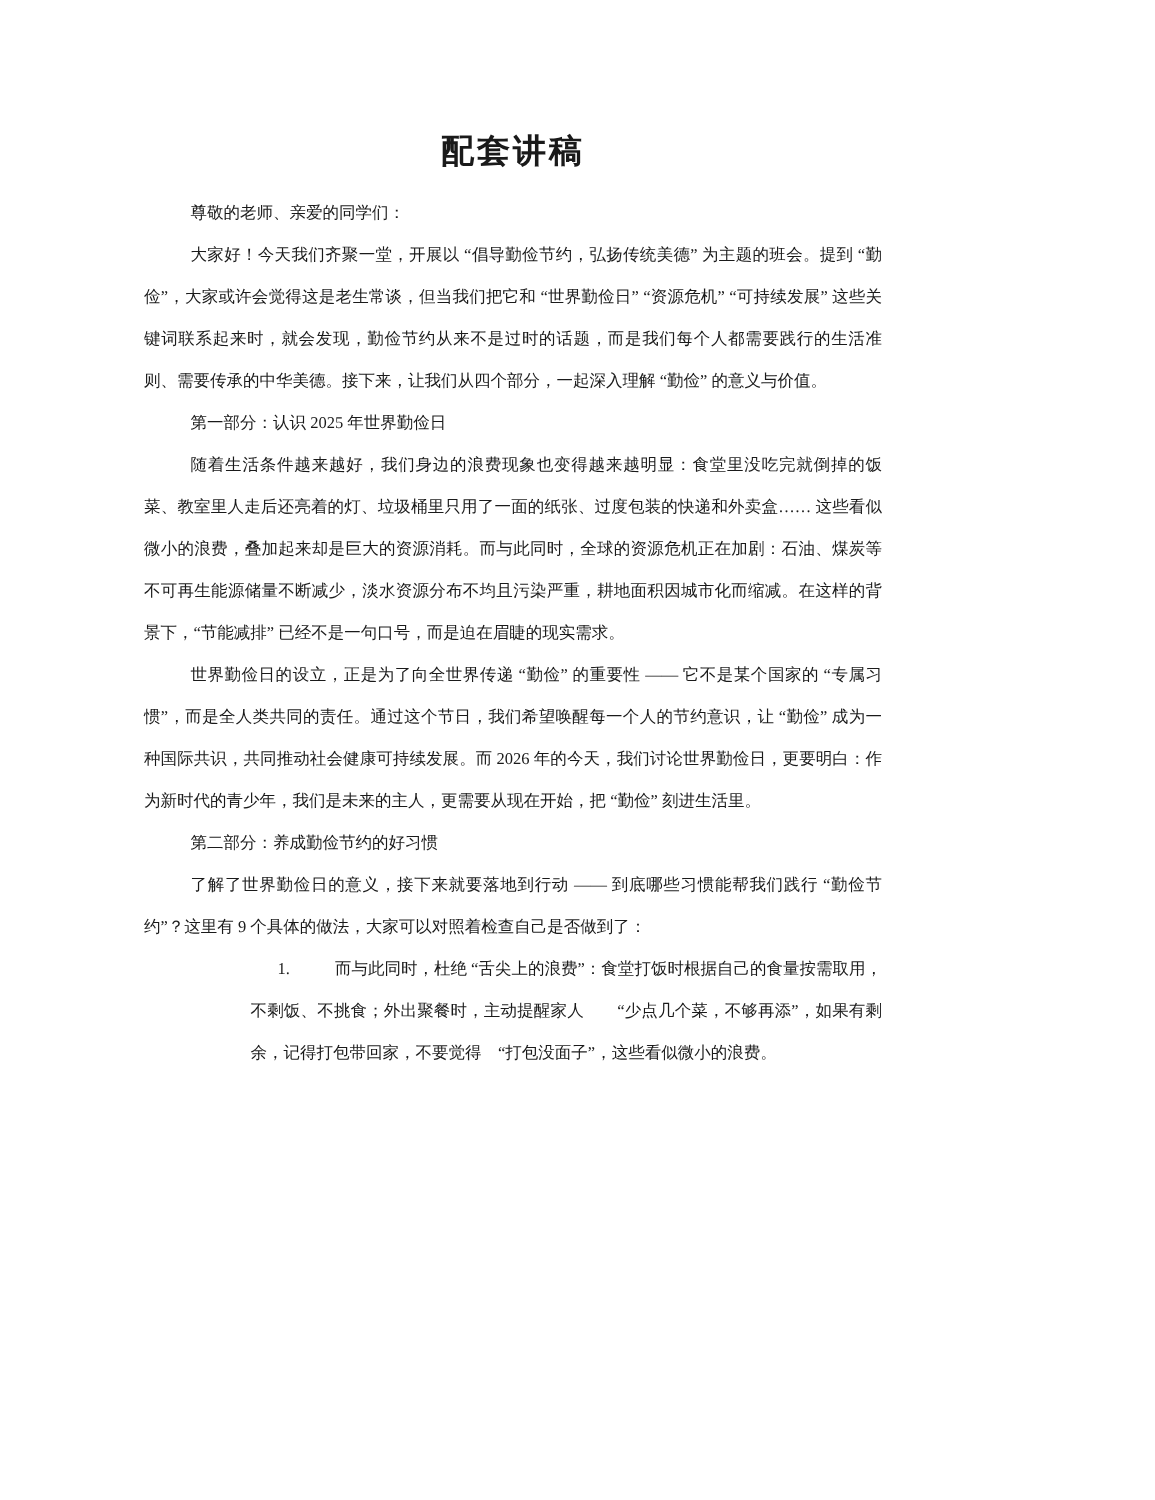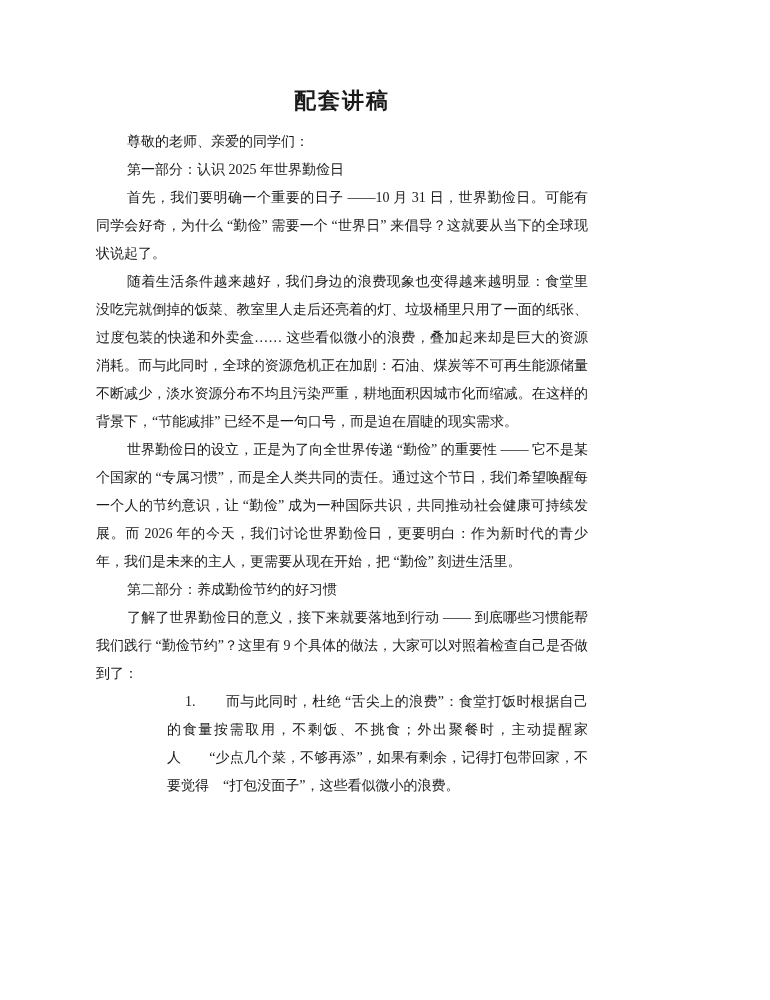--- a/index.html
+++ b/index.html
@@ -24,21 +24,21 @@
   }
   .doc-title {
     text-align: center;
     font-weight: 700;
     font-size: 22px;
     line-height: 34px;
     letter-spacing: 2px;
     margin: 0 0 10px 0;
   }
   .doc-body {
-    font-size: 14px;
+    font-size: 11px;
     line-height: 28px;
   }
   .para {
     text-align: justify;
     text-indent: 31px;
     margin: 0;
   }
   .para.heading {
     font-weight: 700;
   }
@@ -53,21 +53,21 @@
     font-weight: 400;
   }
 </style>
 </head>
 <body>
 
 <div class="page">
   <h1 class="doc-title">配套讲稿</h1>
   <div class="doc-body">
       <p class="para paragraph"><span>尊敬的老师、亲爱的同学们：</span></p>
+      <p class="para paragraph"><span>大家好！今天我们齐聚一堂，开展以 “倡导勤俭节约，弘扬传统美德” 为主题的班会。提到 “勤俭”，大家或许会觉得这是老生常谈，但当我们把它和 “世界勤俭日” “资源危机” “可持续发展” 这些关键词联系起来时，就会发现，勤俭节约从来不是过时的话题，而是我们每个人都需要践行的生活准则、需要传承的中华美德。接下来，让我们从四个部分，一起深入理解 “勤俭” 的意义与价值。</span></p>
       <p class="para heading"><span class="bold">第一部分：认识 2025 年世界勤俭日</span></p>
-      <p class="para paragraph"><span>首先，我们要明确一个重要的日子 ——</span><span class="bold">10 月 31 日，世界勤俭日</span><span>。可能有同学会好奇，为什么 “勤俭” 需要一个 “世界日” 来倡导？这就要从当下的全球现状说起了。</span></p>
       <p class="para paragraph"><span>随着生活条件越来越好，我们身边的浪费现象也变得越来越明显：食堂里没吃完就倒掉的饭菜、教室里人走后还亮着的灯、垃圾桶里只用了一面的纸张、过度包装的快递和外卖盒…… 这些看似微小的浪费，叠加起来却是巨大的资源消耗。而与此同时，全球的资源危机正在加剧：石油、煤炭等不可再生能源储量不断减少，淡水资源分布不均且污染严重，耕地面积因城市化而缩减。在这样的背景下，“节能减排” 已经不是一句口号，而是迫在眉睫的现实需求。</span></p>
       <p class="para paragraph"><span>世界勤俭日的设立，正是为了向全世界传递 “勤俭” 的重要性 —— 它不是某个国家的 “专属习惯”，而是全人类共同的责任。通过这个节日，我们希望唤醒每一个人的节约意识，让 “勤俭” 成为一种国际共识，共同推动社会健康可持续发展。而 2026 年的今天，我们讨论世界勤俭日，更要明白：作为新时代的青少年，我们是未来的主人，更需要从现在开始，把 “勤俭” 刻进生活里。</span></p>
       <p class="para heading"><span class="bold">第二部分：养成勤俭节约的好习惯</span></p>
       <p class="para paragraph"><span>了解了世界勤俭日的意义，接下来就要落地到行动 —— 到底哪些习惯能帮我们践行 “勤俭节约”？这里有 9 个具体的做法，大家可以对照着检查自己是否做到了：</span></p>
       <p class="para list-item"><span class="list-number">1.</span><span class="bold">而与此同时，杜绝 “舌尖上的浪费”</span><span>：食堂打饭时根据自己的食量按需取用，不剩饭、不挑食；外出聚餐时，主动提醒家人　　“少点几个菜，不够再添”，如果有剩余，记得打包带回家，不要觉得　“打包没面子”，这些看似微小的浪费。</span></p>
     </div>
 </div>
 
 </body></html>

